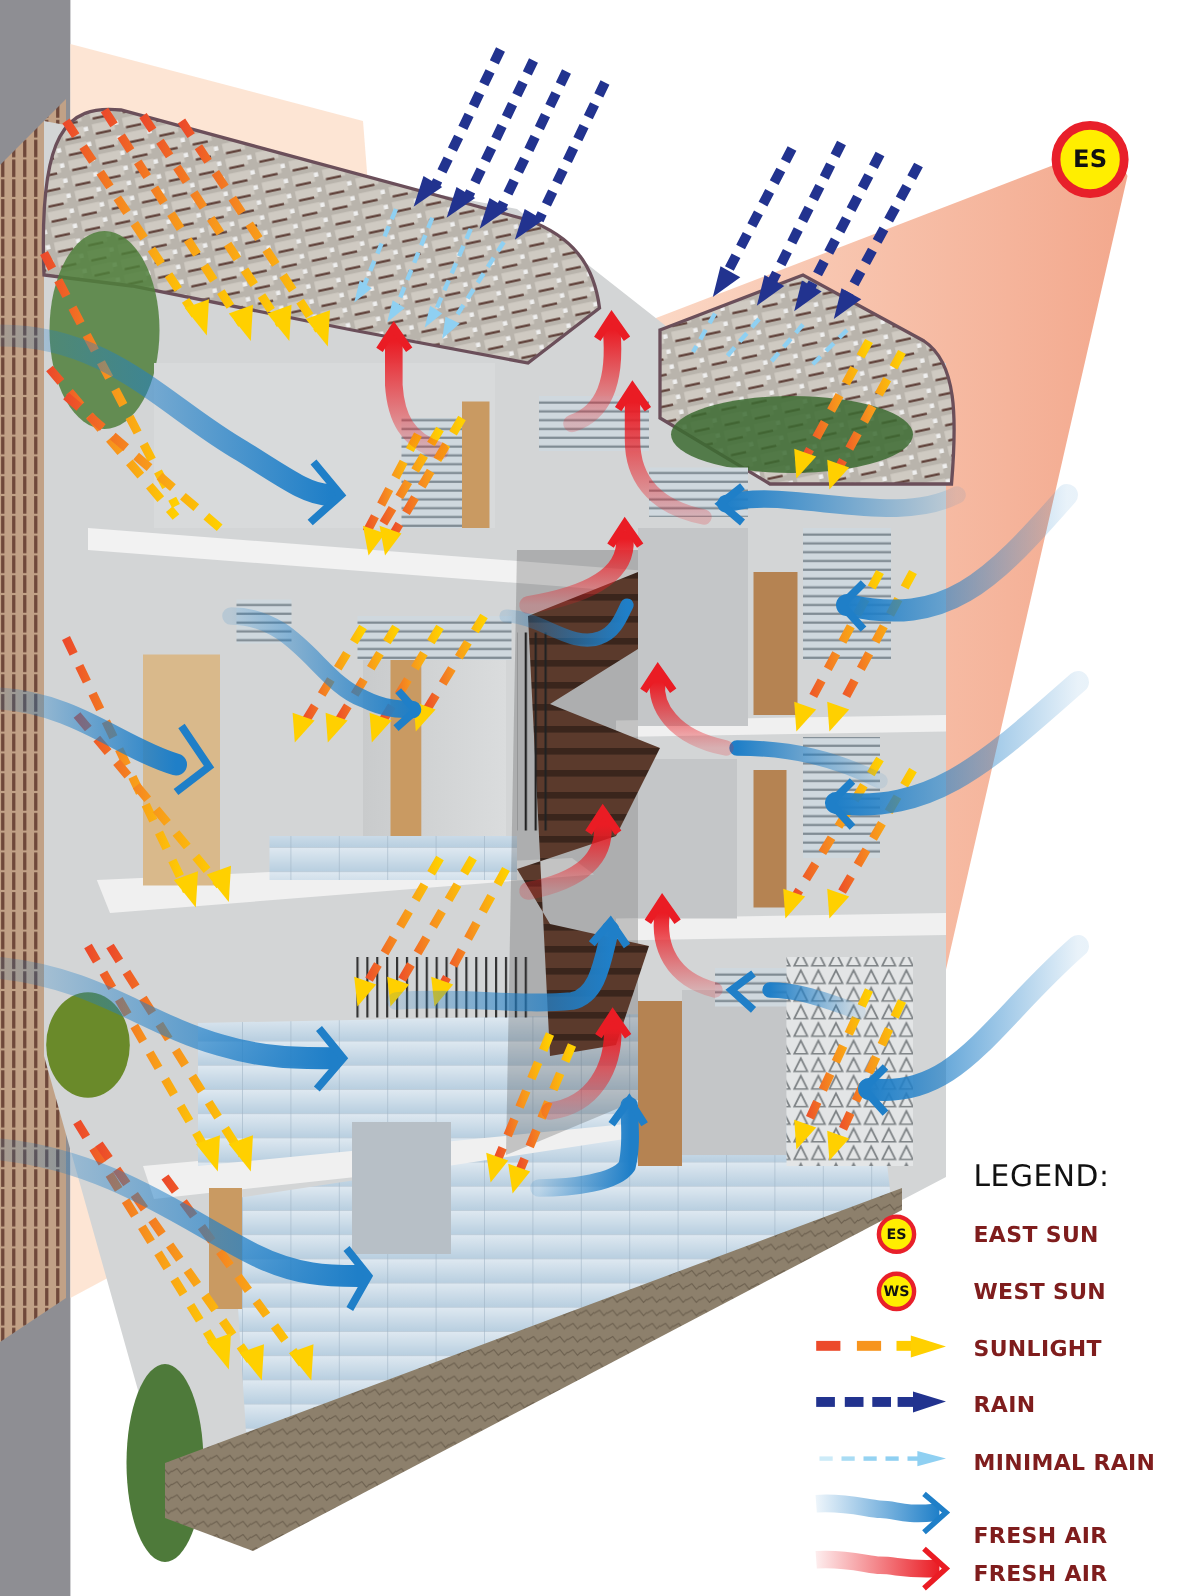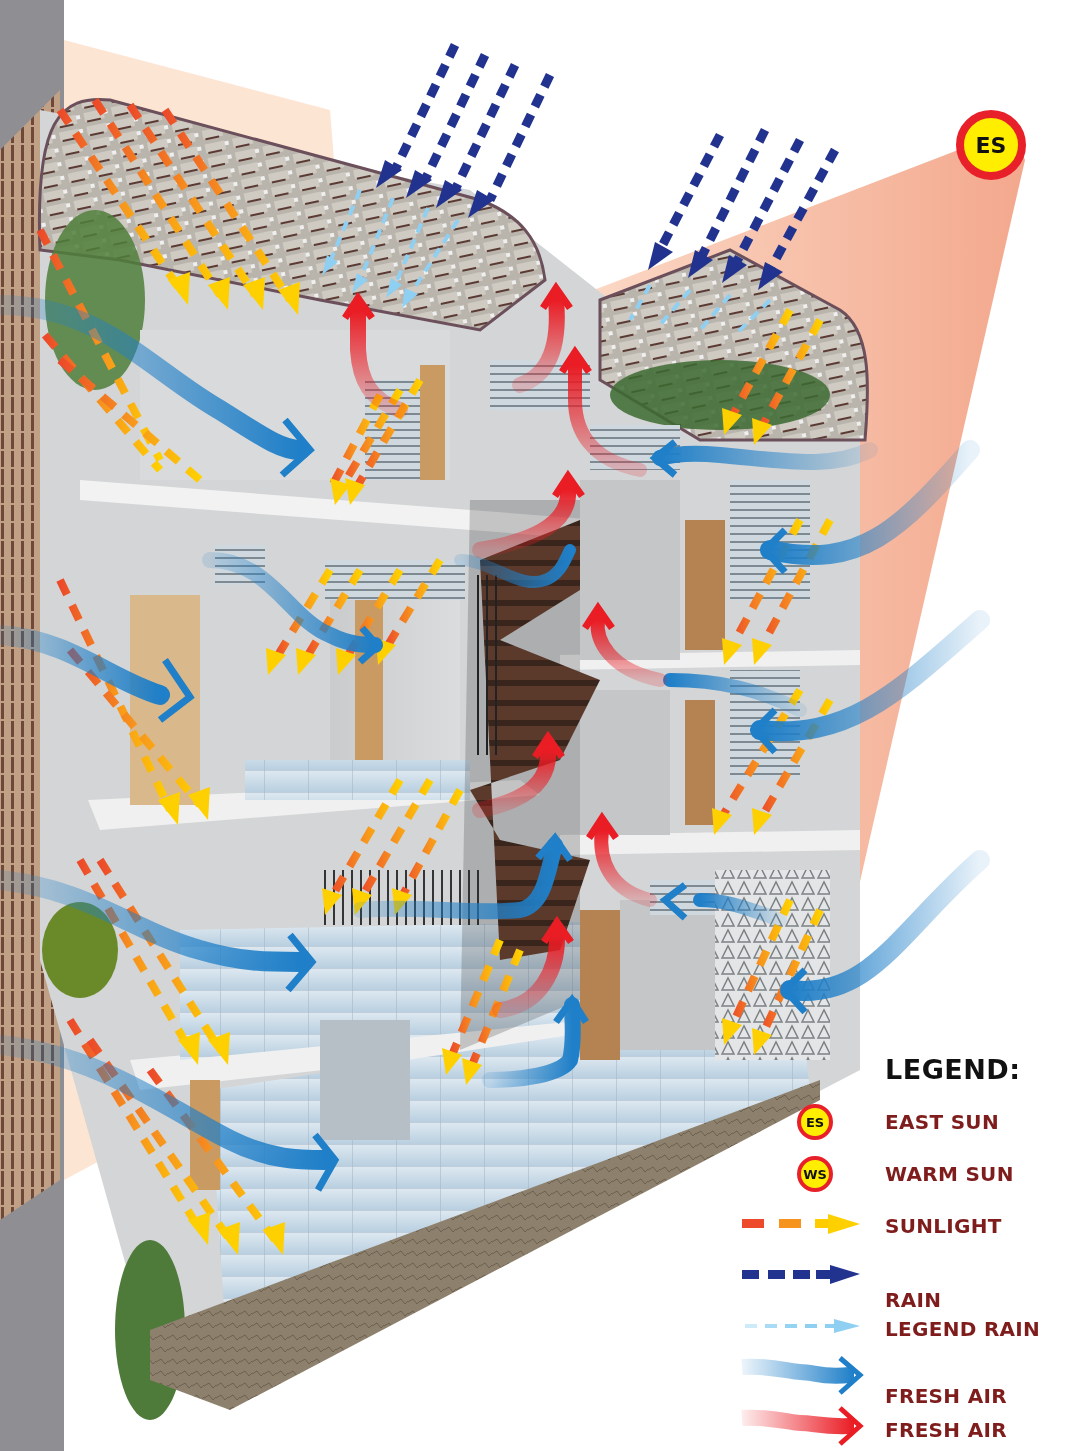--- a/index.html
+++ b/index.html
@@ -1,21 +1,21 @@
 <!DOCTYPE html>
 <html><head>
 <meta charset="utf-8">
 <style>
   * { margin: 0; padding: 0; box-sizing: border-box; }
   html, body { width: 1073px; height: 1451px; background: #ffffff; overflow: hidden; }
   body { position: relative; font-family: "DejaVu Sans", "Liberation Sans", sans-serif; }
   #stage { position: absolute; left: 0; top: 0; width: 1073px; height: 1451px; border-radius: 12px; }
   svg.scene { position: absolute; left: 0; top: 0; }
   .legend { position: absolute; left: 775px; top: 1050px; width: 298px; }
-  .legend-title { position: absolute; left: 110px; top: 4px; font-size: 27px; font-weight: bold; color: #111111; letter-spacing: 0.5px; }
+  .legend-title { position: absolute; left: 110px; top: 4px; font-size: 27px; font-weight: normal; color: #111111; letter-spacing: 0.5px; }
   .legend-row { position: absolute; left: 0; width: 298px; height: 40px; }
   .legend-label { position: absolute; left: 110px; top: 8px; font-size: 20px; font-weight: bold; color: #7f1d1d; white-space: nowrap; letter-spacing: 0.3px; }
   .legend-sym { position: absolute; left: 0; top: 0; width: 100px; height: 40px; }
   .badge { position: absolute; border-radius: 50%; background: #ffee00; border: 4px solid #e8202a; display: flex; align-items: center; justify-content: center; font-weight: bold; color: #111; }
 </style>
 </head>
 <body>
 
 <div id="stage">
 
@@ -355,36 +355,36 @@
     <div class="badge" style="left:22px; top:2px; width:36px; height:36px; font-size:13px; border-width:4px;">
       <span>ES</span>
     </div>
     <span class="legend-label">EAST SUN</span>
   </div>
 
   <div class="legend-row" style="top:104px;">
     <div class="badge" style="left:22px; top:2px; width:36px; height:36px; font-size:13px; border-width:4px;justify-content:center;">
       <span>WS</span>
     </div>
-    <span class="legend-label">WARM SUN</span>
+    <span class="legend-label">WEST SUN</span>
   </div>
 
   <div class="legend-row" style="top:156px;">
     <span class="legend-sym"></span>
     <span class="legend-label">SUNLIGHT</span>
   </div>
 
-  <div class="legend-row" style="top:207px;margin-top:23px;">
+  <div class="legend-row" style="top:207px;">
     <span class="legend-sym"></span>
     <span class="legend-label">RAIN</span>
   </div>
 
   <div class="legend-row" style="top:259px;">
     <span class="legend-sym"></span>
-    <span class="legend-label">LEGEND RAIN</span>
+    <span class="legend-label">MINIMAL RAIN</span>
   </div>
 
   <div class="legend-row" style="top:309px;margin-top:17px;">
     <span class="legend-sym"></span>
     <span class="legend-label">FRESH AIR</span>
   </div>
 
   <div class="legend-row" style="top:360px;">
     <span class="legend-sym"></span>
     <span class="legend-label">FRESH AIR</span>

